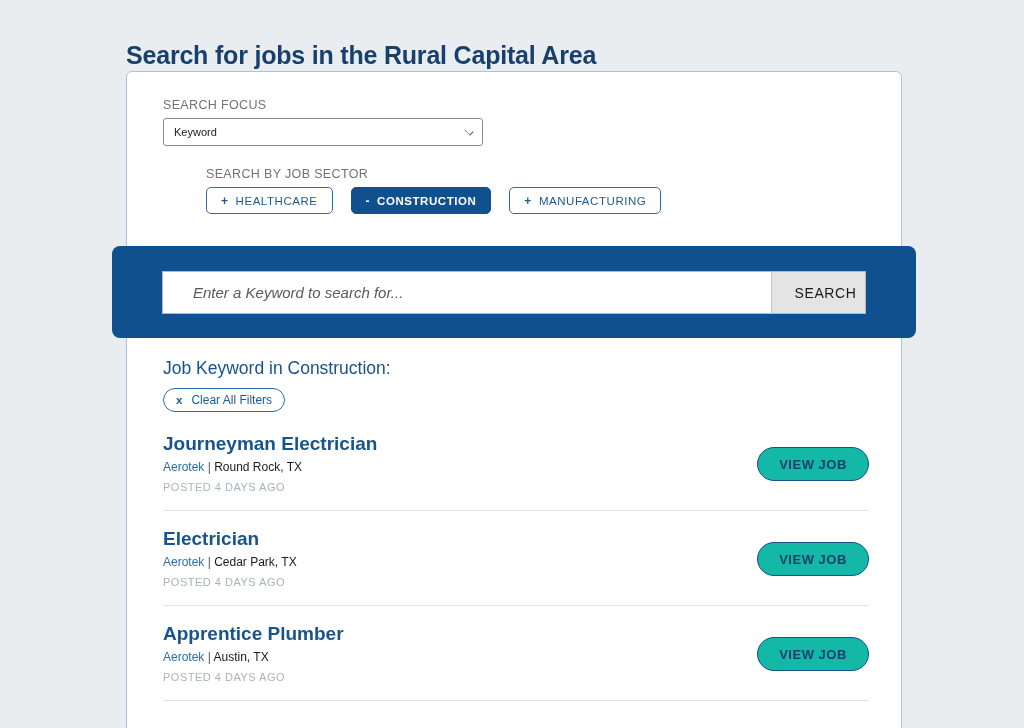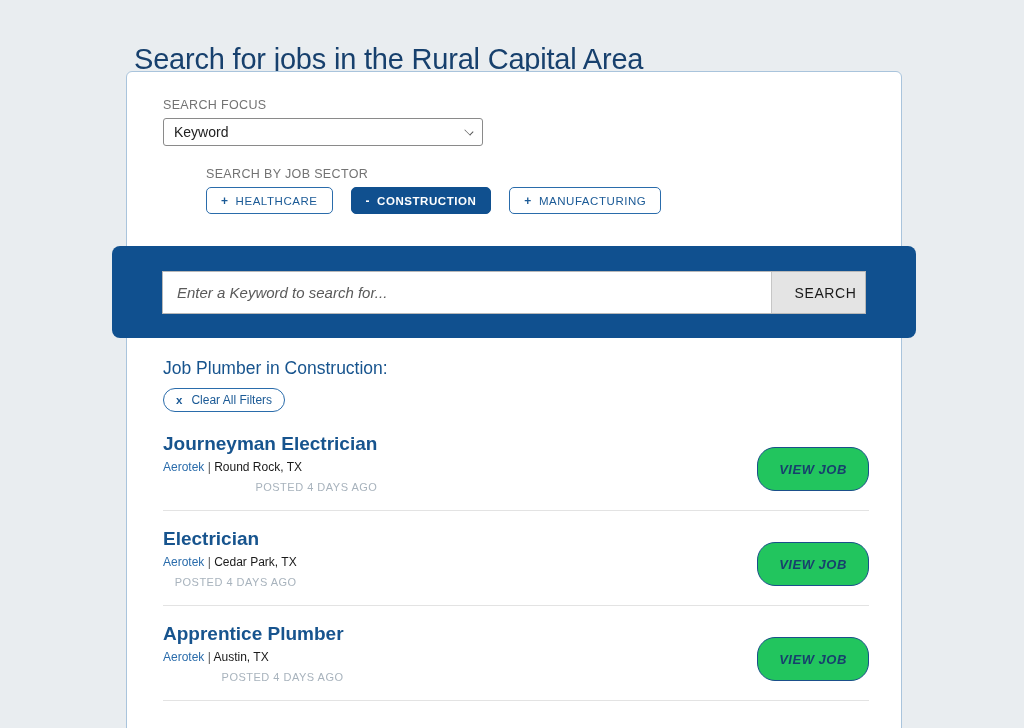--- a/index.html
+++ b/index.html
@@ -12,24 +12,24 @@
     width: 1024px;
     height: 728px;
     background: #e9edf0;
     font-family: "Liberation Sans", sans-serif;
     overflow: hidden;
     position: relative;
   }
 
   .page-title {
     position: absolute;
-    left: 134px;
+    left: 126px;
     top: 24px;
-    font-size: 29px;
-    font-weight: normal;
+    font-size: 25px;
+    font-weight: bold;
     color: #17406d;
     letter-spacing: -0.2px;
     white-space: nowrap;
   }
 
   .card {
     position: absolute;
     left: 126px;
     top: 71px;
     width: 776px;
@@ -62,21 +62,21 @@
   }
   .select-box {
     position: relative;
     height: 28px;
     border: 1px solid #8a8a8a;
     border-radius: 3px;
     background: #fff;
     display: flex;
     align-items: center;
     padding: 0 26px 0 10px;
-    font-size: 14px;
+    font-size: 11px;
     color: #222;
     cursor: pointer;
   }
   .select-box .chev {
     position: absolute;
     right: 9px;
     top: 50%;
     width: 8px;
     height: 8px;
     margin-top: -5px;
@@ -138,21 +138,21 @@
     width: 704px;
     height: 43px;
     display: flex;
     background: #ffffff;
     border: 1px solid #b8b8b8;
   }
   .search-input {
     flex: 1;
     border: none;
     outline: none;
-    padding: 0 14px;
+    padding: 0 30px;
     font-size: 15px;
     font-style: italic;
     color: #555;
     font-family: "Liberation Sans", sans-serif;
     background: #fff;
   }
   .search-input::placeholder {
     color: #5a5a5a;
     font-style: italic;
     opacity: 1;
@@ -226,37 +226,35 @@
   .job-meta .company {
     color: #2a6cab;
     cursor: pointer;
   }
   .job-meta .sep { color: #555; }
   .job-posted {
     font-size: 11px;
     letter-spacing: 0.5px;
     color: #a8b3bd;
     text-transform: uppercase;
-    text-align: right;
   }
   .view-job {
     margin-top: 14px;
     flex: none;
     width: 112px;
-    height: 44px;
+    height: 34px;
     border: 1.5px solid #1b4f8a;
     border-radius: 18px;
-    background: #22c55e;
+    background: #14b8a6;
     color: #17406d;
     font-size: 13px;
     font-weight: bold;
     letter-spacing: 0.5px;
     cursor: pointer;
     font-family: "Liberation Sans", sans-serif;
-    font-style: italic;
   }
 </style>
 </head>
 <body>
 
 <h1 class="page-title">Search for jobs in the Rural Capital Area</h1>
 
 <div class="card">
 
   <div class="filters">
@@ -286,21 +284,21 @@
         </button>
         <button class="sector-btn">
           <span class="sign">+</span>
           <span>MANUFACTURING</span>
         </button>
       </div>
     </div>
   </div>
 
   <div class="results">
-    <div class="results-heading">Job Plumber in Construction:</div>
+    <div class="results-heading">Job Keyword in Construction:</div>
     <button class="clear-btn">
       <span class="x">x</span>
       <span>Clear All Filters</span>
     </button>
 
     <div class="job-list">
 
       <div class="job-row">
         <div>
           <div class="job-title">Journeyman Electrician</div>

